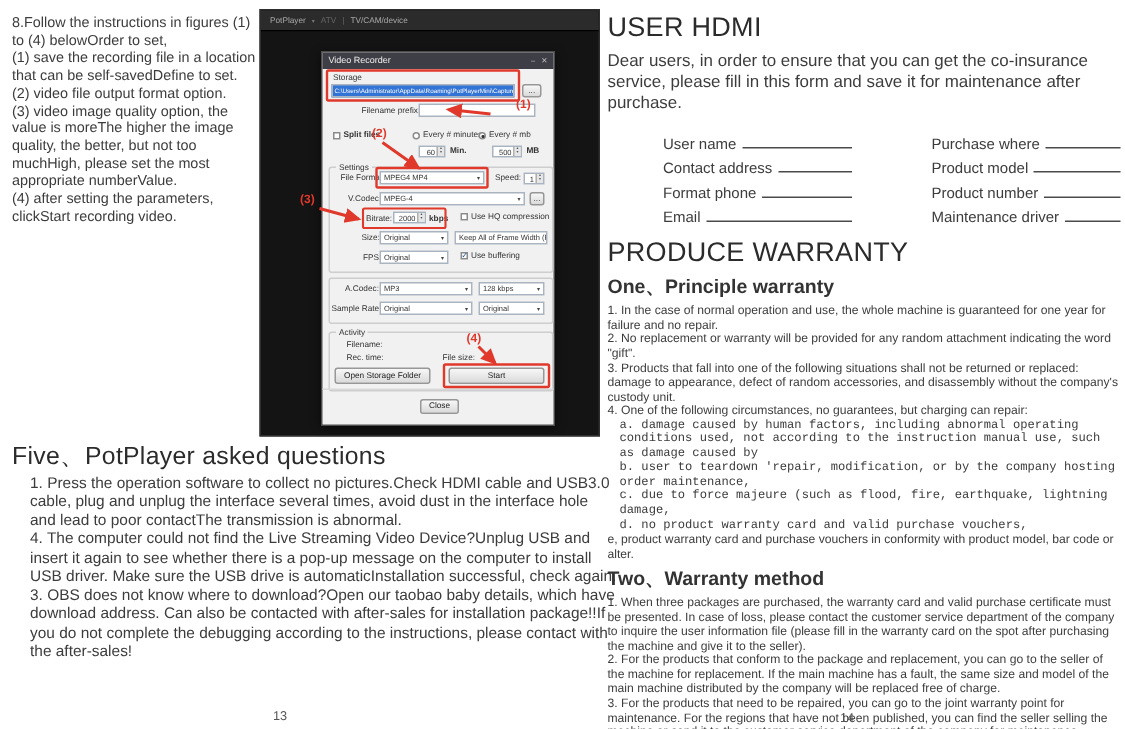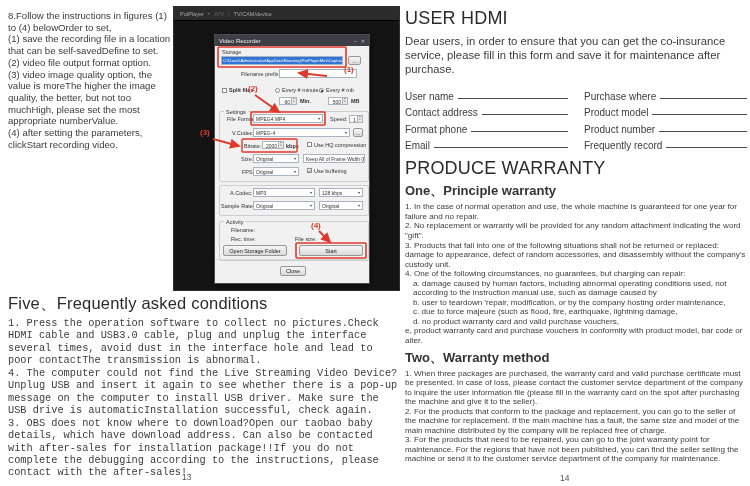--- a/index.html
+++ b/index.html
@@ -11,21 +11,21 @@
   }
   .abs{position:absolute;}
 
   
   #instructions{
     left:8px;top:10px;width:168px;
     font-size:9.6px;line-height:1.22;color:#3c3c3c;
     white-space:pre-line;
   }
   #faq-heading{left:8px;top:293px;font-size:16.5px;color:#2b2b2b;letter-spacing:.2px;}
-  #faq-body{left:8px;top:317px;width:392px;font-size:10.3px;line-height:1.21;color:#3c3c3c;font-family:Liberation Mono, monospace;}
+  #faq-body{left:20px;top:317px;width:392px;font-size:10.3px;line-height:1.21;color:#3c3c3c;}
   .pagenum{font-size:8.5px;color:#555;}
   #page13{left:182px;top:472px;}
   #page14{left:560px;top:473px;}
 
   
   #player-window{
     left:173px;top:6px;width:227px;height:285px;
     background:#141414;border:1px solid #2e2e2e;box-sizing:border-box;
   }
   #pw-header{
@@ -80,26 +80,26 @@
   #dlg-footer{position:absolute;left:0;right:0;top:224px;border-top:1px solid #d9d9d9;height:0;}
   #anno-svg{position:absolute;left:0;top:0;pointer-events:none;overflow:visible;}
 
   
   #right-col{left:405px;top:8px;width:342px;}
   #ud-heading,#pw-heading{font-size:18px;color:#2b2b2b;letter-spacing:.2px;margin:0;font-weight:normal;}
   #ud-intro{font-size:11.3px;line-height:1.25;color:#3c3c3c;margin:5px 0 9px 0;}
   #ud-form{display:flex;gap:16px;margin-bottom:6px;}
   .fcol{flex:1;}
   .frow{display:flex;align-items:flex-end;height:16.5px;font-size:10px;color:#3c3c3c;}
-  .flabel{white-space:nowrap;}
+  .flabel{white-space:nowrap;margin-left:37px;}
   .fline{flex:1;border-bottom:1px solid #4a4a4a;margin:0 0 3px 4px;}
   #pw-heading{margin-top:7px;}
   .wsub{font-size:13px;font-weight:bold;color:#333;margin:3px 0 2px 0;}
   .witem{font-size:8.1px;line-height:1.18;color:#3c3c3c;}
-  .witem.ind{padding-left:8px;}
+  .witem.ind{padding-left:8px;font-family:Liberation Mono, monospace;}
 </style>
 </head>
 <body>
 
 <div class="abs" id="instructions">8.Follow the instructions in figures (1) to (4) belowOrder to set,
 (1) save the recording file in a location that can be self-savedDefine to set.
 (2) video file output format option.
 (3) video image quality option, the value is moreThe higher the image quality, the better, but not too muchHigh, please set the most appropriate numberValue.
 (4) after setting the parameters, clickStart recording video.</div>
 
@@ -251,21 +251,21 @@
       <rect x="27" y="104" width="55" height="13" fill="none" stroke="#e0392b" stroke-width="1.4" rx="1"></rect>
       <rect x="81" y="208" width="70" height="15" fill="none" stroke="#e0392b" stroke-width="1.6" rx="1"></rect>
       <path d="M112,41 L84,38" stroke="#e0392b" stroke-width="2" fill="none" marker-end="url(#ah)"></path>
       <path d="M40,60 L64,77" stroke="#e0392b" stroke-width="2" fill="none" marker-end="url(#ah)"></path>
       <path d="M-2,104 L24,111" stroke="#e0392b" stroke-width="2" fill="none" marker-end="url(#ah)"></path>
       <path d="M104,196 L115,207" stroke="#e0392b" stroke-width="2" fill="none" marker-end="url(#ah)"></path>
     </svg>
   </div>
 </div>
 
-<div class="abs" id="faq-heading">Five、Frequently asked conditions</div>
+<div class="abs" id="faq-heading">Five、PotPlayer asked questions</div>
 <div class="abs" id="faq-body">
   <div>1. Press the operation software to collect no pictures.Check HDMI cable and USB3.0 cable, plug and unplug the interface several times, avoid dust in the interface hole and lead to poor contactThe transmission is abnormal.</div>
   <div>4. The computer could not find the Live Streaming Video Device?Unplug USB and insert it again to see whether there is a pop-up message on the computer to install USB driver. Make sure the USB drive is automaticInstallation successful, check again.</div>
   <div>3. OBS does not know where to download?Open our taobao baby details, which have download address. Can also be contacted with after-sales for installation package!!If you do not complete the debugging according to the instructions, please contact with the after-sales!</div>
 </div>
 <div class="abs pagenum" id="page13">13</div>
 
 <div class="abs" id="right-col">
   <h1 id="ud-heading">USER HDMI</h1>
   <div id="ud-intro">Dear users, in order to ensure that you can get the co-insurance service, please fill in this form and save it for maintenance after purchase.</div>
@@ -296,21 +296,21 @@
         </div>
       <div class="frow">
           <span class="flabel">Product model</span>
           <span class="fline"></span>
         </div>
       <div class="frow">
           <span class="flabel">Product number</span>
           <span class="fline"></span>
         </div>
       <div class="frow">
-          <span class="flabel">Frequently record</span>
+          <span class="flabel">Maintenance driver</span>
           <span class="fline"></span>
         </div>
     </div>
   </div>
 
   <h1 id="pw-heading">PRODUCE WARRANTY</h1>
   <div class="wsub">One、Principle warranty</div>
   <div class="witem">1. In the case of normal operation and use, the whole machine is guaranteed for one year for failure and no repair.</div>
   <div class="witem">2. No replacement or warranty will be provided for any random attachment indicating the word "gift".</div>
   <div class="witem">3. Products that fall into one of the following situations shall not be returned or replaced: damage to appearance, defect of random accessories, and disassembly without the company's custody unit.</div>

